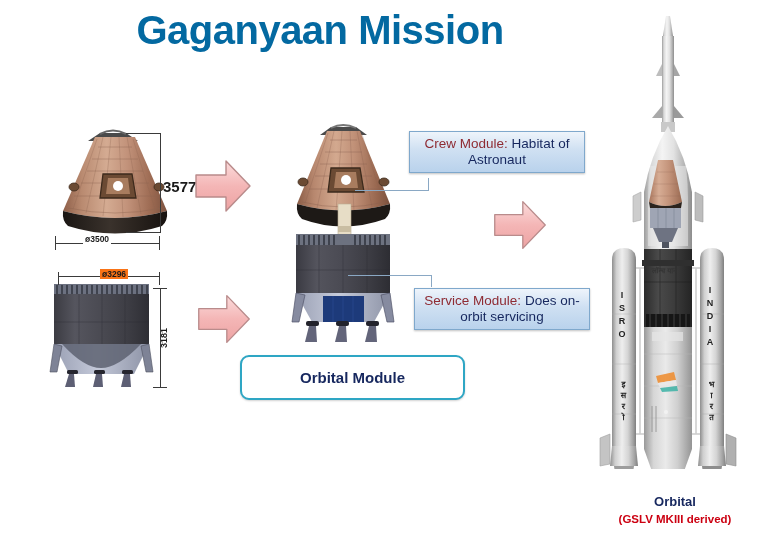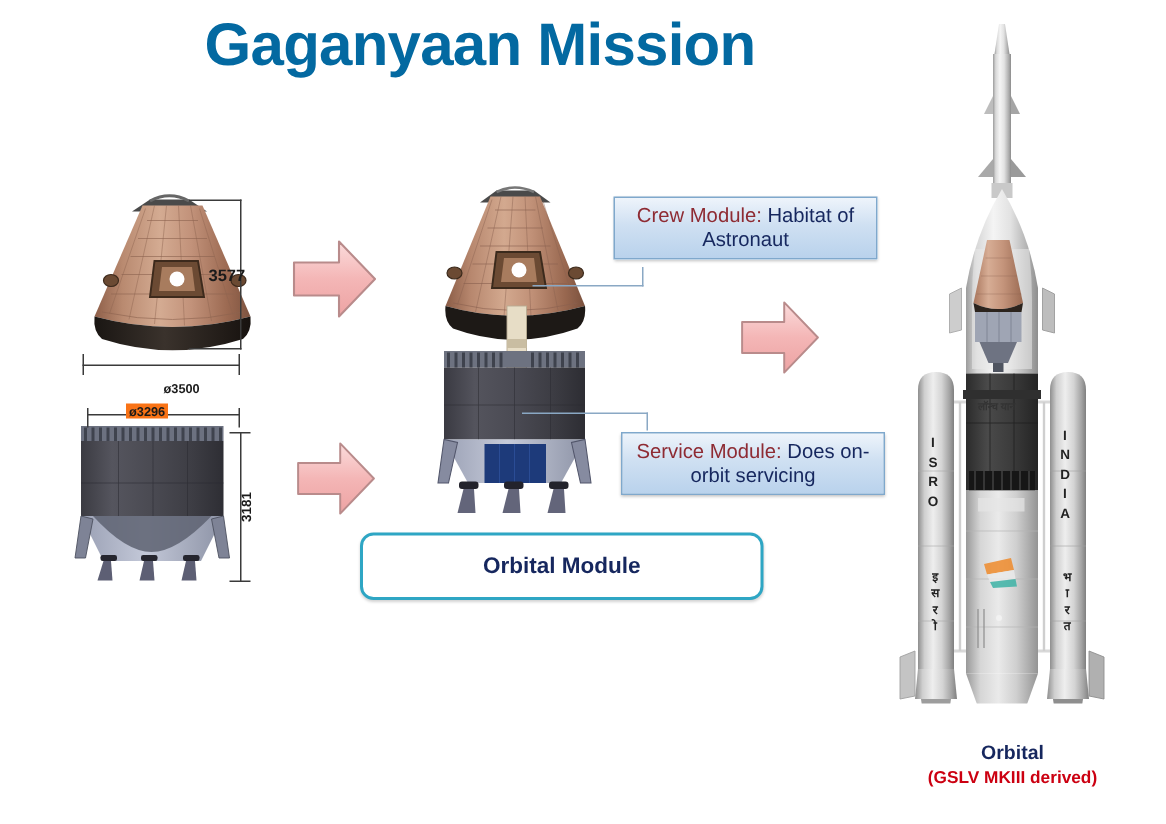--- a/index.html
+++ b/index.html
@@ -118,26 +118,26 @@
       <ellipse cx="34" cy="62" rx="5" ry="4" fill="#6b4a33" stroke="#3d2a1c" stroke-width="0.8"></ellipse>
       <ellipse cx="119" cy="62" rx="5" ry="4" fill="#6b4a33" stroke="#3d2a1c" stroke-width="0.8"></ellipse>
 
       <path d="M23,86 Q75,100 127,86 Q128,96 122,101 Q75,116 28,101 Q22,96 23,86 Z" fill="url(#cmBase)"></path>
     </svg>
   </div>
 
   <div class="dimline" style="left:160px;top:133px;width:0.8px;height:100px;"></div>
   <div class="dimline" style="left:126px;top:133px;width:35px;height:0.8px;"></div>
   <div class="dimline" style="left:126px;top:232px;width:35px;height:0.8px;"></div>
-  <div class="dim" style="left:139px;top:178px;font-size:11px;">3577</div>
+  <div class="dim" style="left:163px;top:178px;font-size:15px;">3577</div>
 
   <div class="dimline" style="left:55px;top:243px;width:105px;height:0.8px;"></div>
   <div class="dimline" style="left:55px;top:236px;width:0.8px;height:14px;"></div>
   <div class="dimline" style="left:159px;top:236px;width:0.8px;height:14px;"></div>
-  <div class="dim" style="left:83px;top:254px;background:#fff;padding:0 2px;margin-left:24px;">ø3500</div>
+  <div class="dim" style="left:83px;top:234px;background:#fff;padding:0 2px;">ø3500</div>
 
   <div class="abs" style="left:48px;top:282px;width:120px;height:110px;">
     <svg width="120" height="110" viewBox="0 0 120 110">
       <defs>
         <linearGradient id="smBody" x1="0" y1="0" x2="1" y2="0">
           <stop offset="0%" stop-color="#3b3b42"></stop>
           <stop offset="22%" stop-color="#55555e"></stop>
           <stop offset="50%" stop-color="#4a4a52"></stop>
           <stop offset="78%" stop-color="#3d3d44"></stop>
           <stop offset="100%" stop-color="#2e2e34"></stop>
@@ -198,21 +198,21 @@
         <rect x="19" y="88" width="11" height="4" rx="1.5"></rect>
         <rect x="46" y="88" width="11" height="4" rx="1.5"></rect>
         <rect x="74" y="88" width="11" height="4" rx="1.5"></rect>
       </g>
     </svg>
   </div>
 
   <div class="dimline" style="left:58px;top:276px;width:102px;height:0.8px;"></div>
   <div class="dimline" style="left:58px;top:272px;width:0.8px;height:13px;"></div>
   <div class="dimline" style="left:159px;top:272px;width:0.8px;height:13px;"></div>
-  <div class="dim" style="left:84px;top:269px;background:#f97316;padding:0 2px;">ø3296</div>
+  <div class="dim" style="left:100px;top:269px;background:#f97316;padding:0 2px;">ø3296</div>
 
   <div class="dimline" style="left:160px;top:288px;width:0.8px;height:100px;"></div>
   <div class="dimline" style="left:153px;top:288px;width:14px;height:0.8px;"></div>
   <div class="dimline" style="left:153px;top:387px;width:14px;height:0.8px;"></div>
   <div class="dim vert" style="left:159px;top:348px;font-size:9px;">3181</div>
 
   <div class="arrow" style="left:192px;top:155px;">
     <svg width="62" height="62" viewBox="0 0 62 62">
       <defs>
         <linearGradient id="pk1" x1="0" y1="0" x2="0" y2="1">
@@ -369,21 +369,21 @@
   <div class="leader" style="left:431px;top:275px;width:1px;height:12px;"></div>
 
   <div class="callout" style="left:409px;top:131px;width:176px;height:42px;">
     <span class="hl">Crew Module:</span><span> Habitat of Astronaut</span>
   </div>
 
   <div class="callout" style="left:414px;top:288px;width:176px;height:42px;">
     <span class="hl">Service Module:</span><span> Does on-orbit servicing</span>
   </div>
 
-  <div class="orbital-box" style="left:240px;top:355px;width:269px;height:45px;">
+  <div class="orbital-box" style="left:240px;top:355px;width:225px;height:45px;">
     <span>Orbital Module</span>
   </div>
 
   <div class="abs" style="left:578px;top:14px;width:190px;height:455px;">
     <svg width="190" height="455" viewBox="0 0 190 455">
       <defs>
         <linearGradient id="lvWhite" x1="0" y1="0" x2="1" y2="0">
           <stop offset="0%" stop-color="#9c9c9c"></stop>
           <stop offset="15%" stop-color="#d8d8d8"></stop>
           <stop offset="38%" stop-color="#f4f4f4"></stop>

